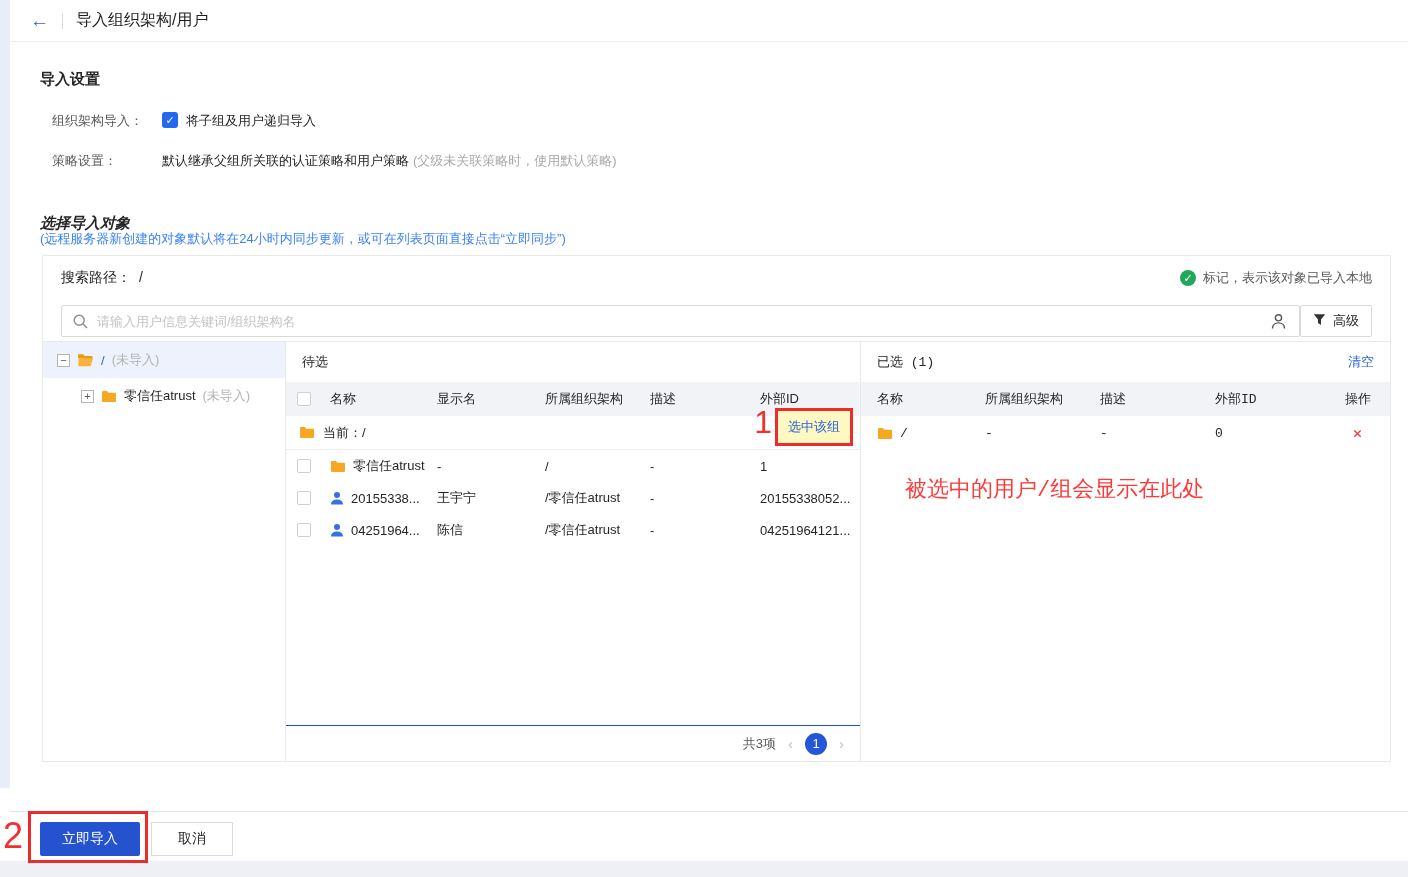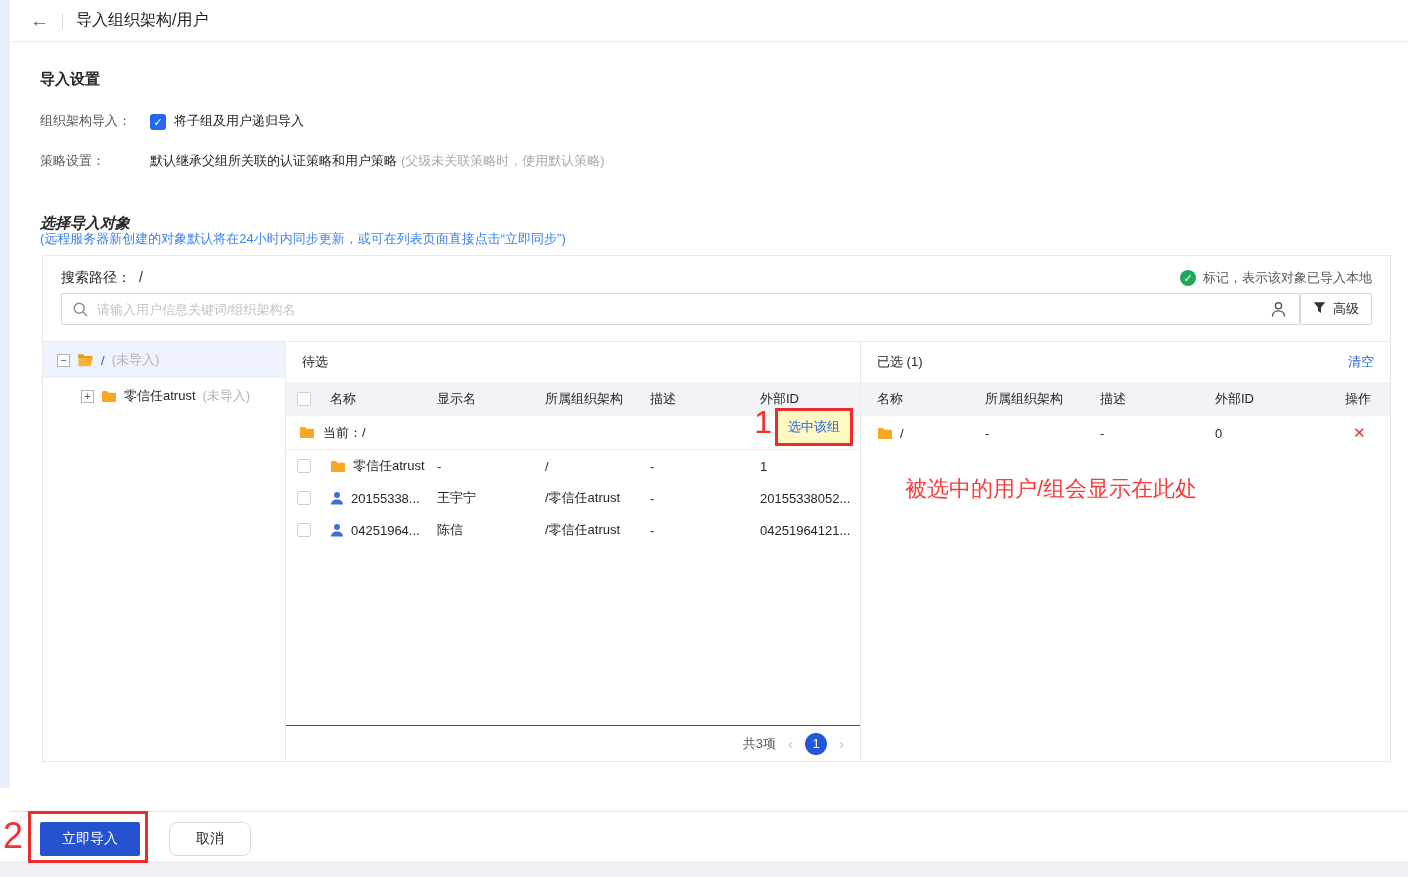--- a/index.html
+++ b/index.html
@@ -13,50 +13,50 @@
   .bottom-band { position:absolute; left:0; right:0; bottom:0; height:16px; background:#eef0f6; }
 
   
   .header { position:absolute; left:10px; top:0; right:0; height:42px; border-bottom:1px solid #ececec;
             display:flex; align-items:center; gap:13px; padding-left:20px; background:#fff; }
   .back-arrow { color:#2a62d9; font-size:19px; line-height:1; cursor:pointer; }
   .hdr-divider { width:1px; height:16px; background:#d9d9d9; }
   .hdr-title { font-size:16px; color:#1f1f1f; }
 
   .sec-title { position:absolute; left:40px; font-size:15px; font-weight:bold; color:#262626; }
-  .form-row { position:absolute; left:40px; display:flex; align-items:flex-end; }
+  .form-row { position:absolute; left:52px; display:flex; align-items:flex-start; }
   .form-label { color:#595959; width:110px; font-size:13px; }
   .cb-checked { width:16px; height:16px; background:#2468f2; border-radius:3px; color:#fff;
                 display:inline-flex; align-items:center; justify-content:center; font-size:11px; margin-right:8px; }
   .policy-note { color:#a8a8a8; margin-left:4px; }
   .hint-text { position:absolute; left:40px; color:#3b82f6; font-size:13px; }
 
   
   .container { position:absolute; left:42px; top:255px; width:1349px; height:507px; border:1px solid #e9e9e9; background:#fff; }
   .search-area { padding:13px 18px 0 18px; }
   .search-top { display:flex; align-items:center; justify-content:space-between; }
   .path-wrap { font-size:14px; color:#262626; display:flex; gap:8px; }
   .mark-wrap { display:flex; align-items:center; gap:7px; color:#595959; font-size:13px; }
   .mark-circle { width:16px; height:16px; border-radius:50%; background:#1fa85c; color:#fff; font-size:11px;
                  display:inline-flex; align-items:center; justify-content:center; }
-  .search-row { margin-top:6px; display:flex; }
+  .search-row { margin-top:18px; display:flex; }
   .input-group { flex:1; height:32px; border:1px solid #d9d9d9; border-radius:2px; display:flex; align-items:center; background:#fff; }
   .input-group input { flex:1; border:none; outline:none; font-size:13px; color:#262626; height:100%;
                        font-family:"Liberation Sans","DejaVu Sans",sans-serif; }
   .input-group input::placeholder { color:#c3c3c3; }
   .icon-pad { padding:0 9px 0 11px; display:flex; align-items:center; }
   .addon { width:42px; height:100%; display:flex; align-items:center; justify-content:center; cursor:pointer; }
   .adv-btn { width:72px; height:32px; border:1px solid #d9d9d9; border-radius:2px; background:#fff; color:#262626;
              display:flex; align-items:center; justify-content:center; gap:7px; font-size:13px; cursor:pointer; }
 
   
   .panels { position:absolute; left:0; right:0; top:85px; bottom:0; border-top:1px solid #e9e9e9; display:flex; }
   .panel-left { width:243px; border-right:1px solid #e9e9e9; }
   .panel-mid { width:575px; border-right:1px solid #e9e9e9; position:relative; }
-  .panel-right { flex:1; position:relative; }
+  .panel-right { flex:1; position:relative;font-family:Liberation Mono, monospace; }
   .panel-title { height:40px; line-height:40px; padding:0 16px; color:#262626; font-size:13px; }
   .panel-left .panel-title { border-bottom:1px solid #e9e9e9; }
   .panel-title-row { height:40px; display:flex; align-items:center; justify-content:space-between; padding:0 16px; }
   .link-blue { color:#2a62d9; cursor:pointer; text-decoration:none; }
 
   .tree-row { height:36px; display:flex; align-items:center; gap:7px; padding-left:14px; font-size:13px; }
   .tree-row.selected { background:#edf2fc; }
   .tree-row.child { padding-left:38px; }
   .toggle { width:13px; height:13px; border:1px solid #b5b5b5; background:#fff; color:#595959; font-size:11px;
             display:inline-flex; align-items:center; justify-content:center; line-height:1; cursor:pointer; flex:none; }
@@ -89,22 +89,22 @@
               display:flex; align-items:center; justify-content:center; cursor:pointer; }
 
   .close-x { color:#f13030; font-size:15px; font-weight:bold; cursor:pointer; padding-left:8px; }
   .red-note { position:absolute; left:44px; top:132px; color:#fb3b3b; font-size:22px; white-space:nowrap; }
 
   
   .footer-line { position:absolute; left:10px; right:0; top:811px; border-top:1px solid #e4e4e4; }
   .btn-import { position:absolute; left:40px; top:822px; width:100px; height:34px; background:#2553cf; color:#fff;
                 border:none; border-radius:2px; font-size:14px; cursor:pointer; z-index:2;
                 font-family:"Liberation Sans","DejaVu Sans",sans-serif; }
-  .btn-cancel { position:absolute; left:169px; top:822px; width:82px; height:34px; background:#fff; color:#262626;
-                border:1px solid #d9d9d9; border-radius:8px; font-size:14px; cursor:pointer;
+  .btn-cancel { position:absolute; left:151px; top:822px; width:82px; height:34px; background:#fff; color:#262626;
+                border:1px solid #d9d9d9; border-radius:0; font-size:14px; cursor:pointer;
                 font-family:"Liberation Sans","DejaVu Sans",sans-serif; }
   .red-box2 { position:absolute; left:28px; top:811px; width:120px; height:52px; border:3px solid #ee2b2b; z-index:3; }
   .step2-num { position:absolute; left:3px; top:815px; color:#f13030; font-size:36px; z-index:3; }
 </style>
 </head>
 <body>
 
 <div class="page">
   <div class="left-strip"></div>
 

